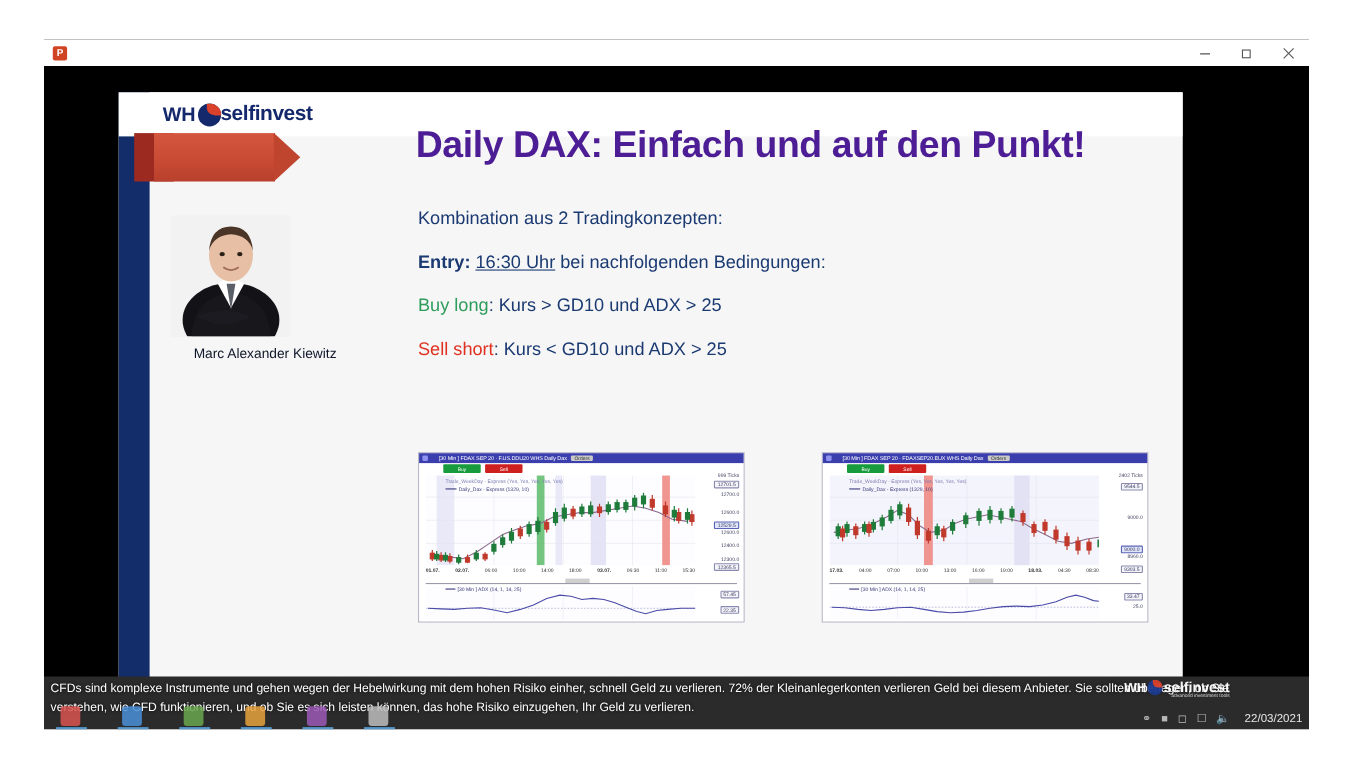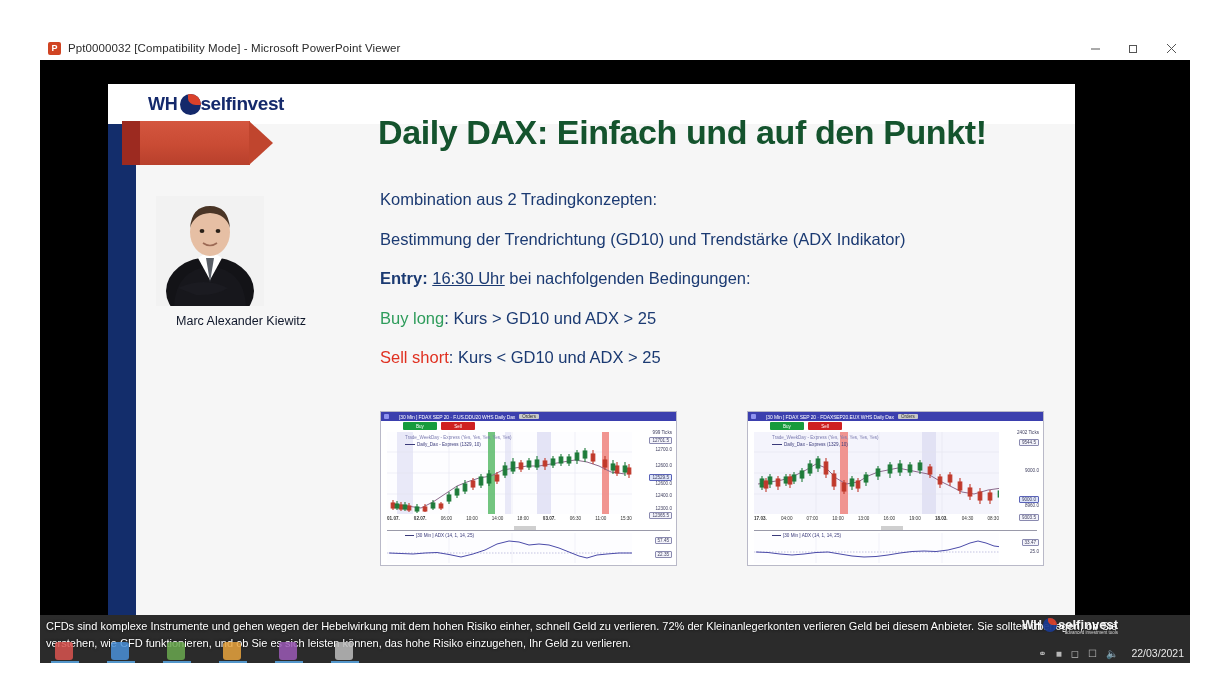--- a/index.html
+++ b/index.html
@@ -93,21 +93,21 @@
     background:linear-gradient(180deg,#d4563f 0%, #c94b34 55%, #b8402c 100%);
   }
   .arrow-head {
     position:absolute; left:127px; top:0; width:0; height:0;
     border-top:22px solid transparent; border-bottom:22px solid transparent;
     border-left:24px solid #c0452e;
   }
 
   .slide-title {
     position:absolute; left:270px; top:30px; width:680px;
-    font-size:34px; font-weight:bold; color:#14532d;
+    font-size:34px; font-weight:bold; color:#4c1d95;
     letter-spacing:-0.4px; line-height:1.1;
     font-family:"Liberation Sans", sans-serif;
   }
 
   
   .presenter { position:absolute; left:38px; top:112px; width:190px; }
   .photo {
     position:absolute; left:10px; top:0; width:108px; height:110px;
     background:#f1f1f1; overflow:hidden;
   }
@@ -275,21 +275,20 @@
 <body>
 
 <div id="root">
 
   <div class="desktop-bg"></div>
 
   <div class="ppt-window">
 
     <div class="titlebar">
       <div class="tb-icon">P</div>
-      <div class="tb-title">Ppt0000032 [Compatibility Mode] - Microsoft PowerPoint Viewer</div>
       <div class="tb-controls">
         <div class="tb-btn">
           <svg width="11" height="11" viewBox="0 0 11 11">
               <line x1="1" y1="6" x2="10" y2="6" stroke="#555" stroke-width="1"></line>
             </svg>
         </div>
         <div class="tb-btn">
           <svg width="11" height="11" viewBox="0 0 11 11">
             <rect x="1.5" y="2.5" width="7" height="7" fill="none" stroke="#555" stroke-width="1"></rect>
           </svg>
@@ -340,23 +339,20 @@
                 <path d="M47 47 Q54 52 61 47" stroke="#9c6a55" stroke-width="1.6" fill="none"></path>
                 <path d="M22 92 Q48 80 72 92 Q60 100 40 99 Z" fill="#1b1b21"></path>
               </svg>
             </div>
             <div class="presenter-name">Marc Alexander Kiewitz</div>
           </div>
 
           <div class="body-block">
             <div class="bline">
               <span>Kombination aus 2 Tradingkonzepten:</span>
-            </div>
-            <div class="bline">
-              <span>Bestimmung der Trendrichtung (GD10) und Trendstärke (ADX Indikator)</span>
             </div>
             <div class="bline">
               <span class="b">Entry:</span>
               <span> </span><span class="u">16:30 Uhr</span><span> bei nachfolgenden Bedingungen:</span>
             </div>
             <div class="bline">
               <span class="green">Buy long</span><span>: Kurs &gt; GD10 und ADX &gt; 25</span>
             </div>
             <div class="bline">
               <span class="red">Sell short</span><span>: Kurs &lt; GD10 und ADX &gt; 25</span>

